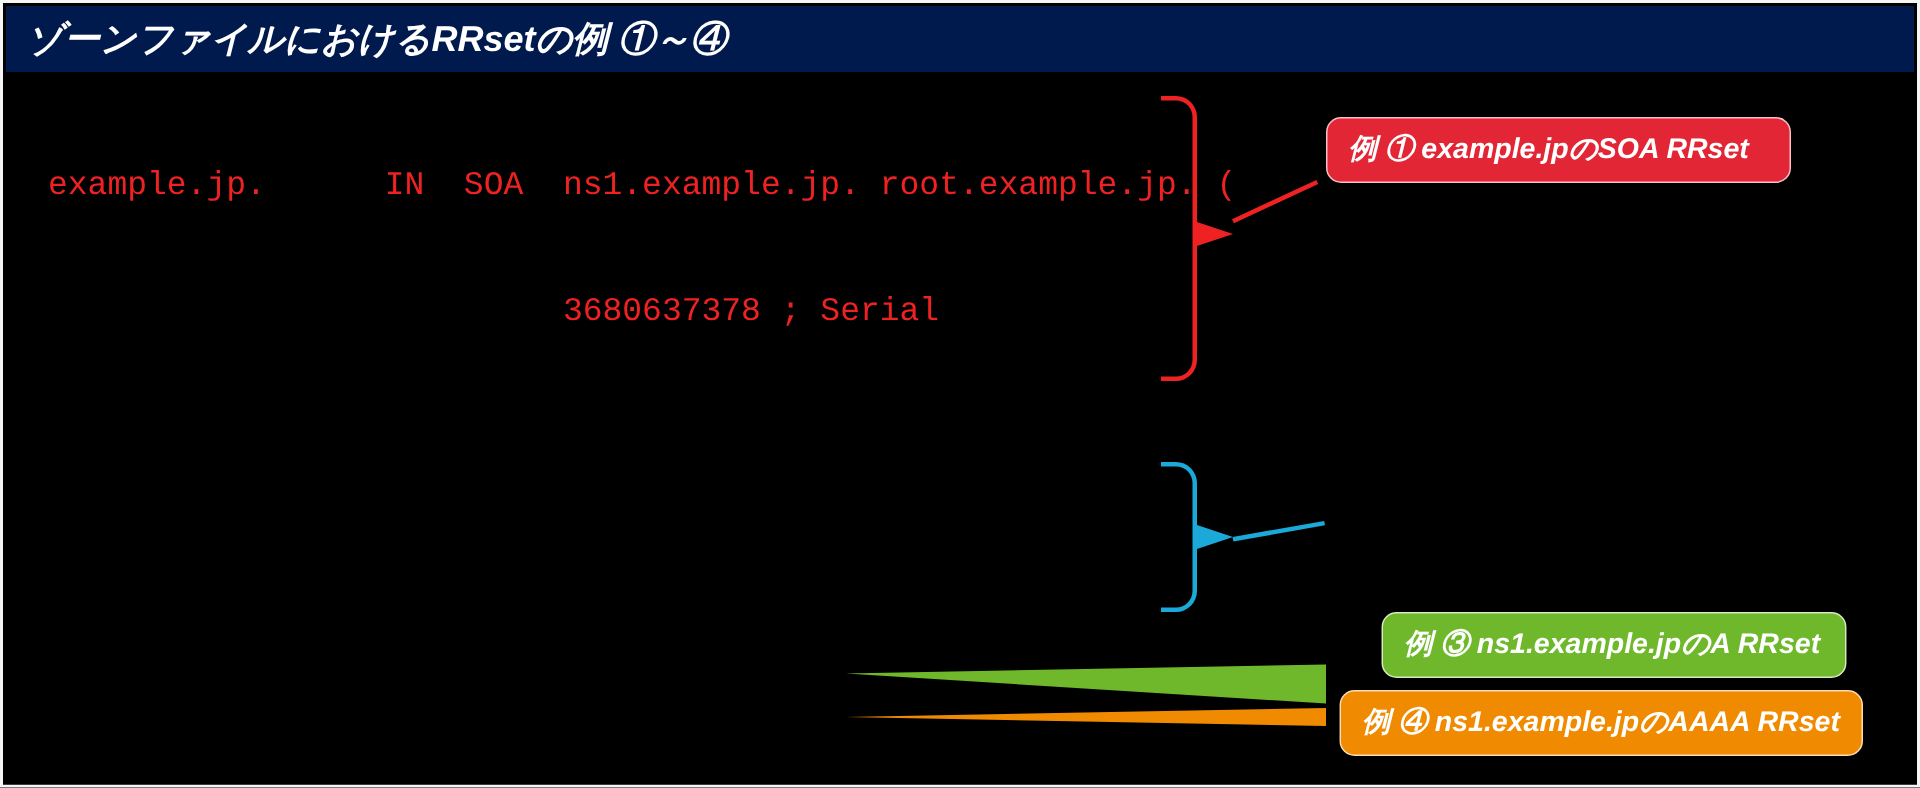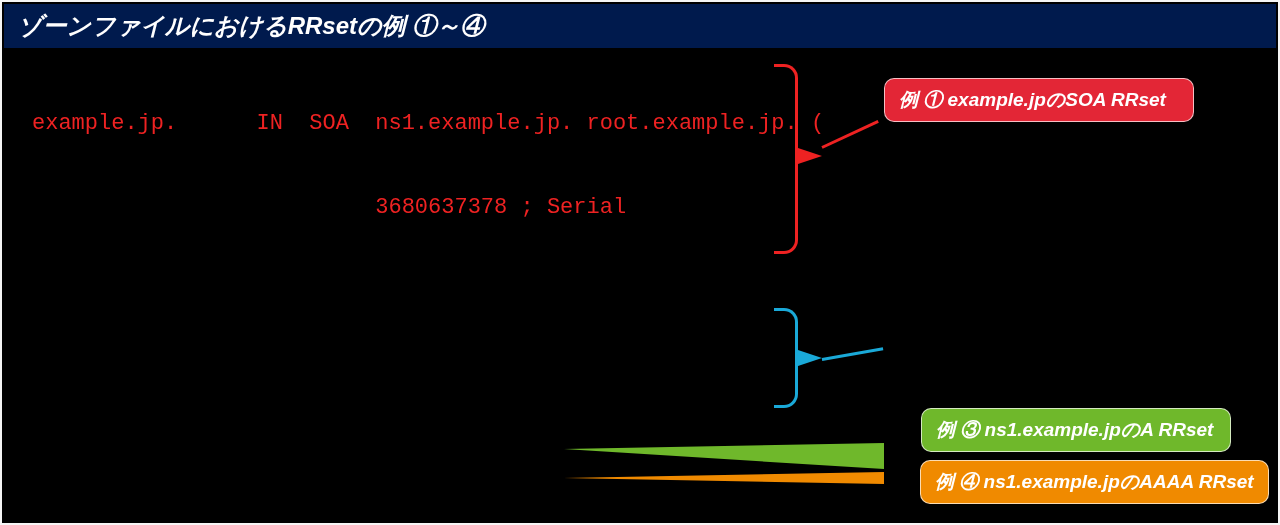--- a/index.html
+++ b/index.html
@@ -65,21 +65,21 @@
       padding: 7px 14px;
       min-width: 310px;
       border: 1.5px solid rgba(255,255,255,0.7);
       box-shadow: 0 2px 3px rgba(0,0,0,0.3);
       font-family: "Meiryo", sans-serif;
       white-space: nowrap;
     }
     .callout-red { background:#e32636; left:880px; top:30px; }
     .callout-cyan { background:#2d98d8; left:880px; top:272px; }
     .callout-green { background:#6fb82b; left:880px; top:360px;margin-left:37px; }
-    .callout-orange { background:#f08a00; left:916px; top:412px; }
+    .callout-orange { background:#f08a00; left:889px; top:412px; }
 
     
     .pointer {
       position:absolute;
       width:0; height:0;
     }
     .p-green {
       left:560px; top:395px;
       border-top:6px solid transparent;
       border-bottom:20px solid transparent;

